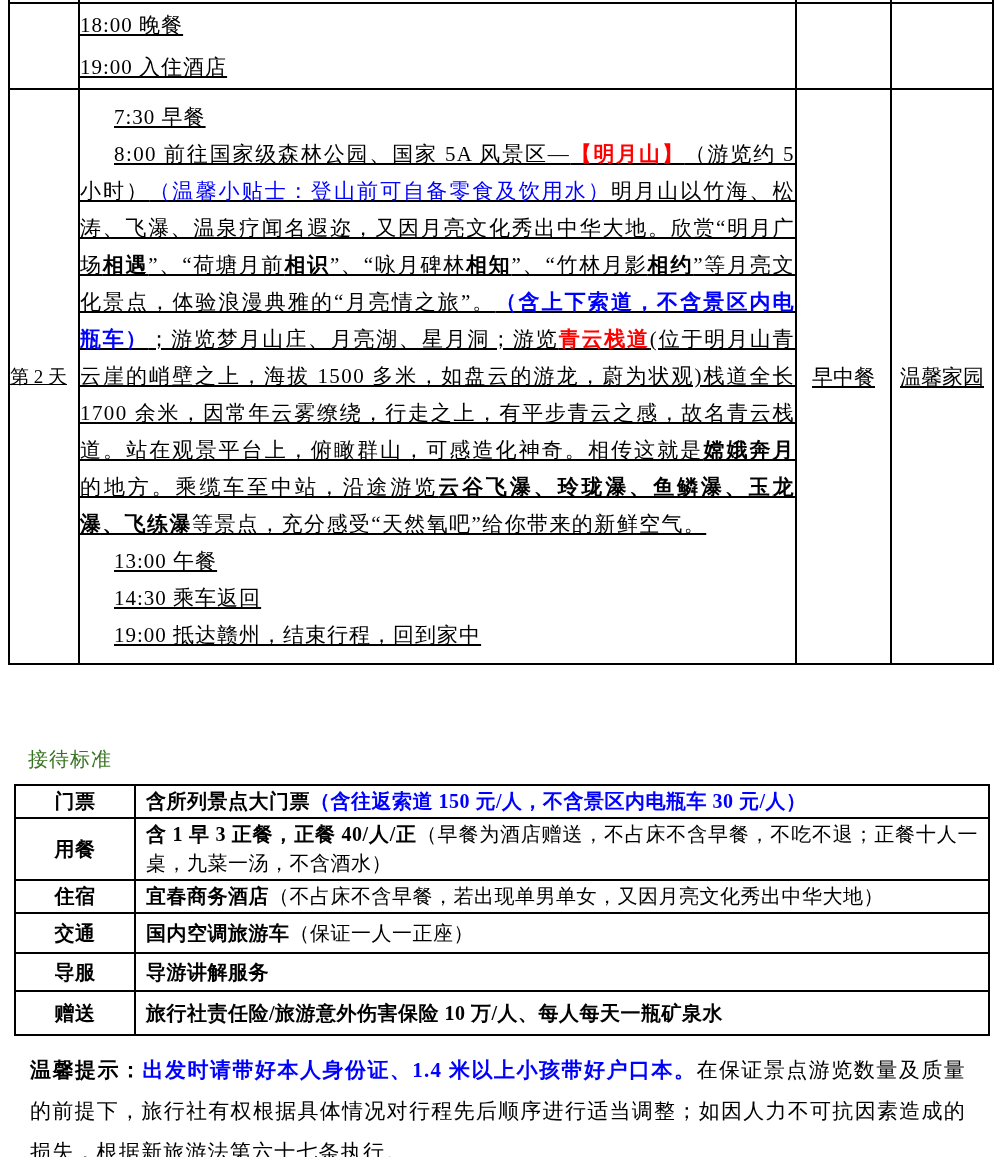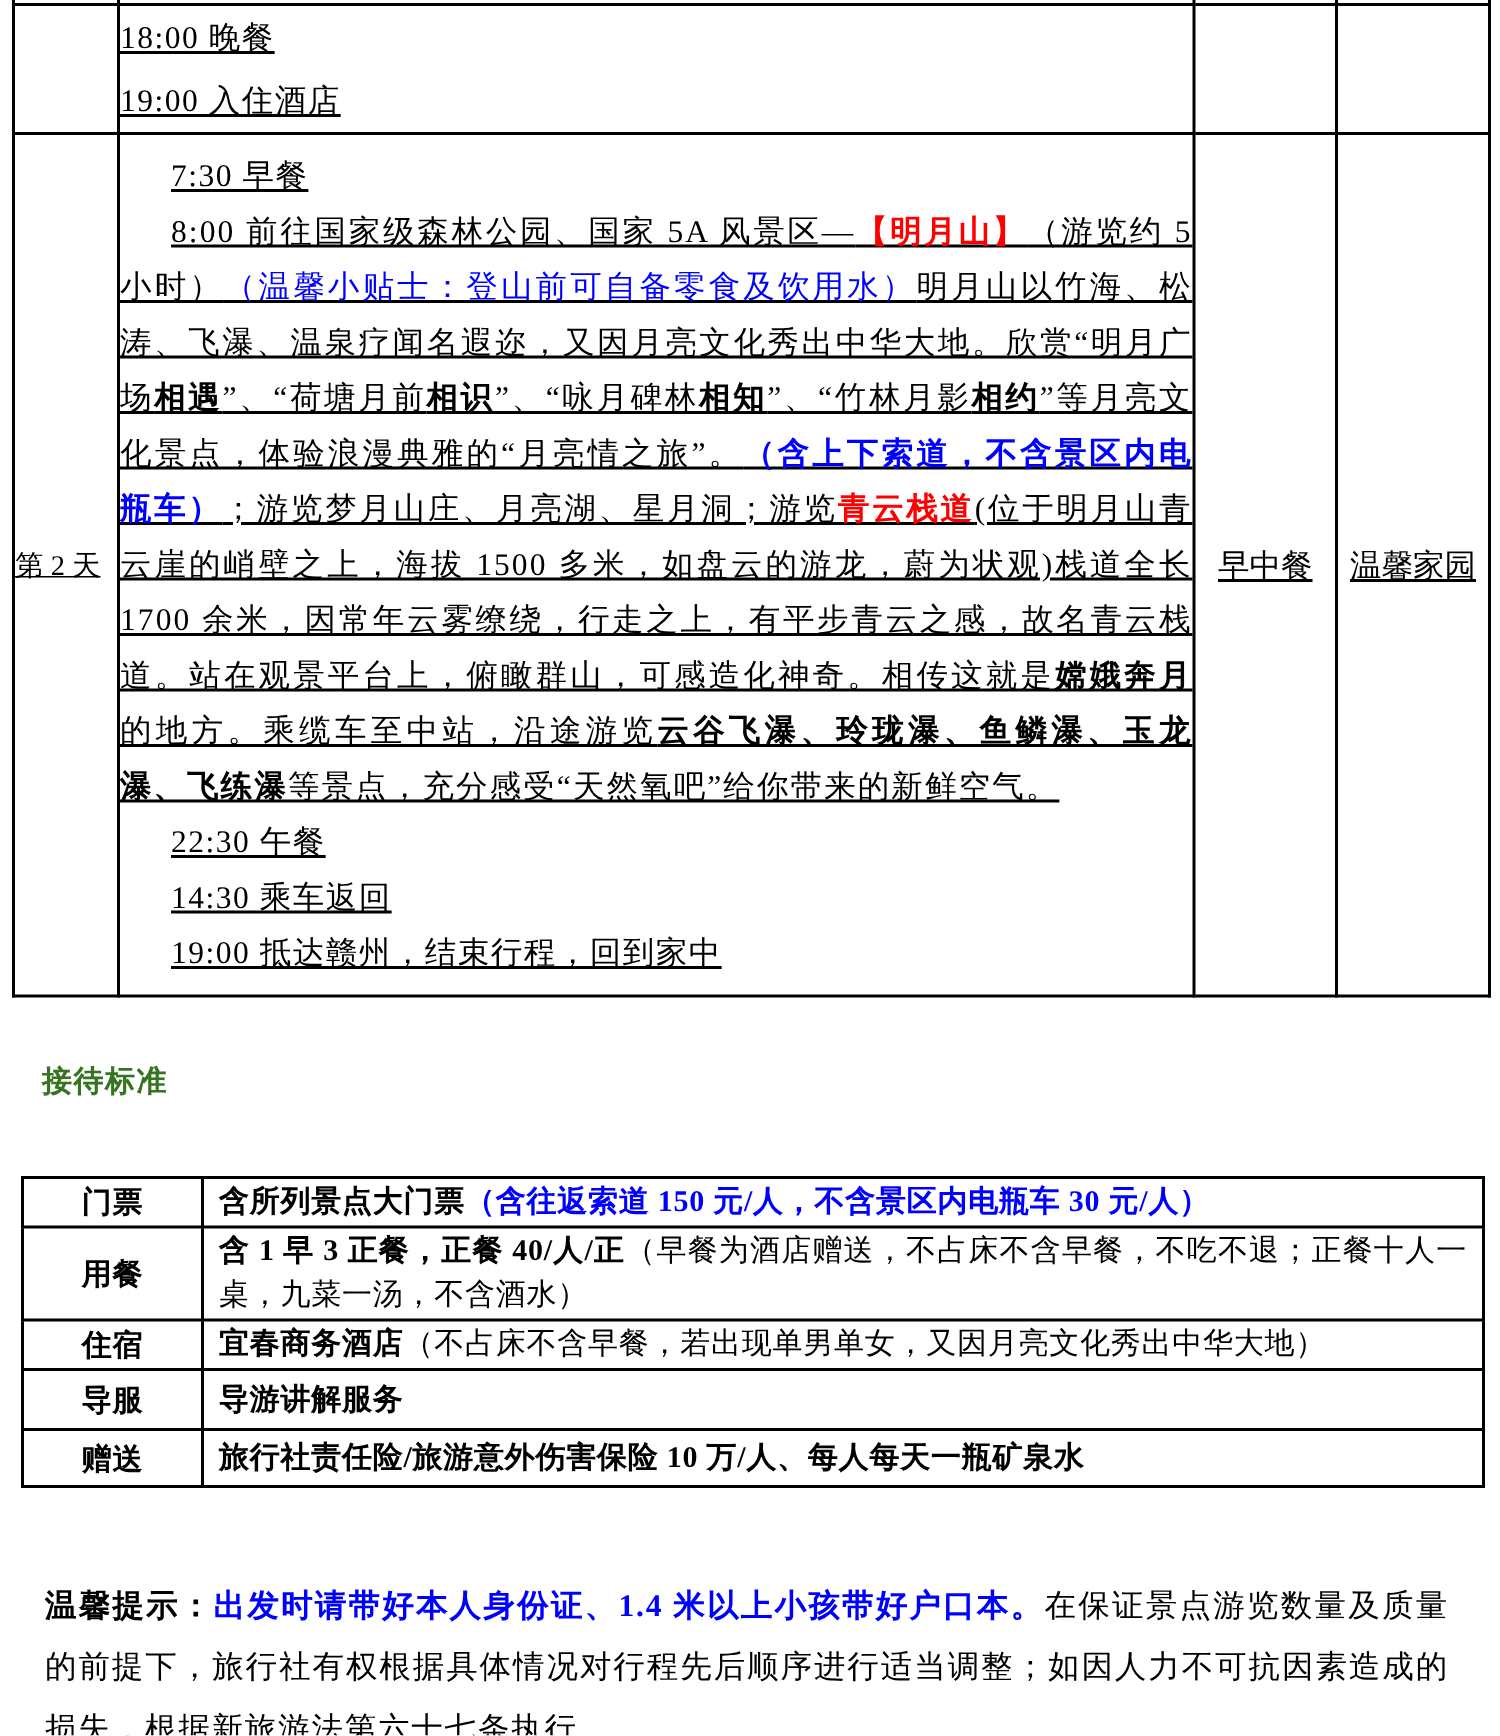--- a/index.html
+++ b/index.html
@@ -19,21 +19,21 @@
   .desc-cell{vertical-align:top;padding:8px 6px 4px 6px;}
   .time-line{padding-left:34px;line-height:37px;font-size:21px;letter-spacing:1px;}
   .desc-para{margin:0;text-indent:34px;text-align:justify;line-height:37px;font-size:21px;letter-spacing:1.4px;}
   .meal-cell,.hotel-cell{text-align:center;font-size:21px;letter-spacing:0;margin-top:20px;}
   
   .b{font-weight:bold;}
   .red{color:#ff0000;}
   .blue{color:#0000ff;}
   .green{color:#000000;margin-top:14px;}
   
-  .reception-heading{position:absolute;left:28px;top:707px;font-size:20px;font-weight:bold;color:#377422;letter-spacing:1px;}
+  .reception-heading{position:absolute;left:28px;top:746px;font-size:20px;font-weight:normal;color:#377422;letter-spacing:1px;}
   .rec-table{position:absolute;left:14px;top:784px;width:976px;border-collapse:collapse;table-layout:fixed;}
   .rec-table td{border:2px solid #000;font-size:20px;letter-spacing:.5px;vertical-align:middle;}
   .rec-table tr:nth-child(1){height:28px}
   .rec-table tr:nth-child(2){height:60px}
   .rec-table tr:nth-child(3){height:21px}
   .rec-table tr:nth-child(4){height:40px}
   .rec-table tr:nth-child(5){height:38px}
   .rec-table tr:nth-child(6){height:44px}
   .rec-label{width:116px;text-align:center;font-weight:bold;border-radius:14px;}
   .rec-content{padding:1px 10px;line-height:29px;text-align:justify;}
@@ -67,21 +67,21 @@
       </td>
       <td class="meal-cell"></td>
       <td class="hotel-cell"></td>
     </tr>
     <tr class="day2-row">
       <td class="day-cell">第 2 天</td>
       <td class="desc-cell">
         <div id="day2-content">
               <div class="time-line">7:30 早餐</div>
               <p class="desc-para"><span>8:00 前往国家级森林公园、国家 5A 风景区—</span><span class="red b">【明月山】</span><span>（游览约 5 小时）</span><span class="blue">（温馨小贴士：登山前可自备零食及饮用水）</span><span>明月山以竹海、松涛、飞瀑、温泉疗闻名遐迩，又因月亮文化秀出中华大地。欣赏“明月广场</span><span class="b">相遇</span><span>”、“荷塘月前</span><span class="b">相识</span><span>”、“咏月碑林</span><span class="b">相知</span><span>”、“竹林月影</span><span class="b">相约</span><span>”等月亮文化景点，体验浪漫典雅的“月亮情之旅”。</span><span class="blue b">（含上下索道，不含景区内电瓶车）</span><span>；游览梦月山庄、月亮湖、星月洞；游览</span><span class="red b">青云栈道</span><span>(位于明月山青云崖的峭壁之上，海拔 1500 多米，如盘云的游龙，蔚为状观)栈道全长 1700 余米，因常年云雾缭绕，行走之上，有平步青云之感，故名青云栈道。站在观景平台上，俯瞰群山，可感造化神奇。相传这就是</span><span class="b">嫦娥奔月</span><span>的地方。乘缆车至中站，沿途游览</span><span class="b">云谷飞瀑、玲珑瀑、鱼鳞瀑、玉龙瀑、飞练瀑</span><span>等景点，充分感受“天然氧吧”给你带来的新鲜空气。</span></p>
-              <div class="time-line">22:30 午餐</div>
+              <div class="time-line">13:00 午餐</div>
               <div class="time-line">14:30 乘车返回</div>
               <div class="time-line">19:00 抵达赣州，结束行程，回到家中</div>
             </div>
       </td>
       <td class="meal-cell">早中餐</td>
       <td class="hotel-cell">温馨家园</td>
     </tr>
   </tbody>
     </table>
 
@@ -95,20 +95,24 @@
         </tr>
         <tr>
           <td class="rec-label">用餐</td>
           <td class="rec-content"><span class="b">含 1 早 3 正餐，正餐 40/人/正</span><span>（早餐为酒店赠送，不占床不含早餐，不吃不退；正餐十人一桌，九菜一汤，不含酒水）</span></td>
         </tr>
         <tr>
           <td class="rec-label">住宿</td>
           <td class="rec-content"><span class="b">宜春商务酒店</span><span>（不占床不含早餐，若出现单男单女，又因月亮文化秀出中华大地）</span></td>
         </tr>
         <tr>
+          <td class="rec-label">交通</td>
+          <td class="rec-content"><span class="b">国内空调旅游车</span><span>（保证一人一正座）</span></td>
+        </tr>
+        <tr>
           <td class="rec-label">导服</td>
           <td class="rec-content"><span class="b">导游讲解服务</span></td>
         </tr>
         <tr>
           <td class="rec-label">赠送</td>
           <td class="rec-content"><span class="b">旅行社责任险/旅游意外伤害保险 10 万/人、每人每天一瓶矿泉水</span></td>
         </tr>
       </tbody>
   </table>
 

